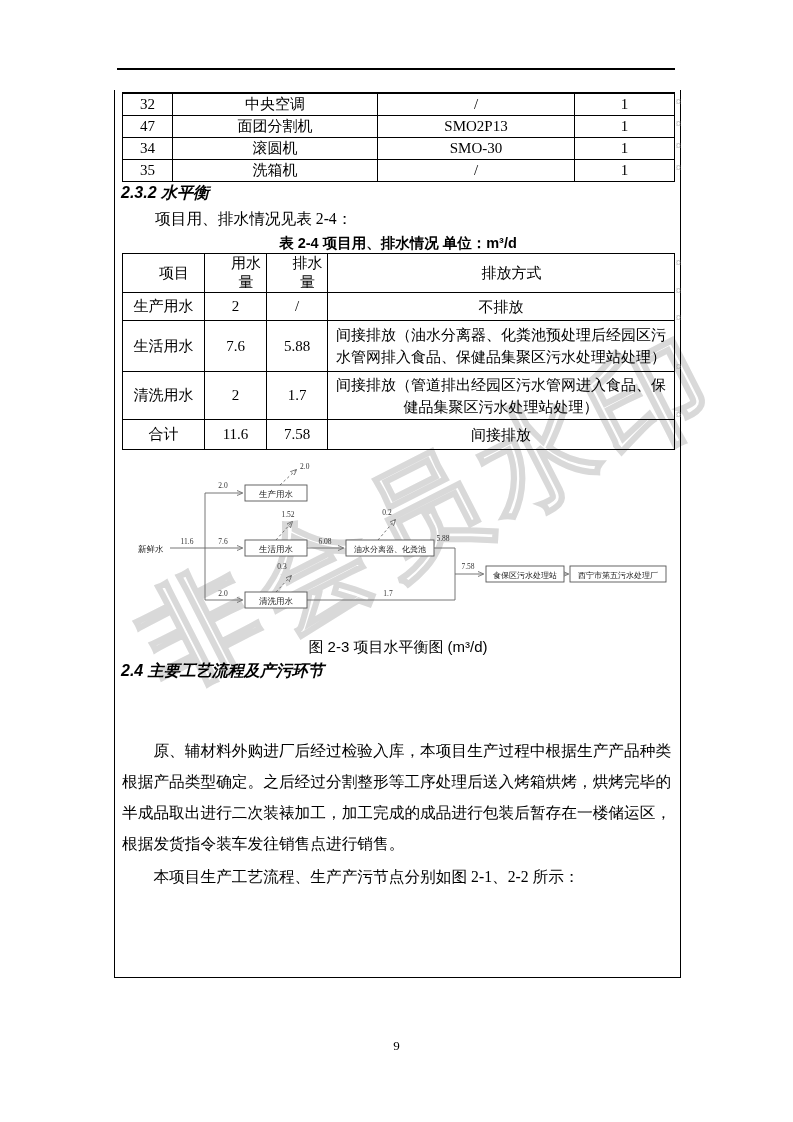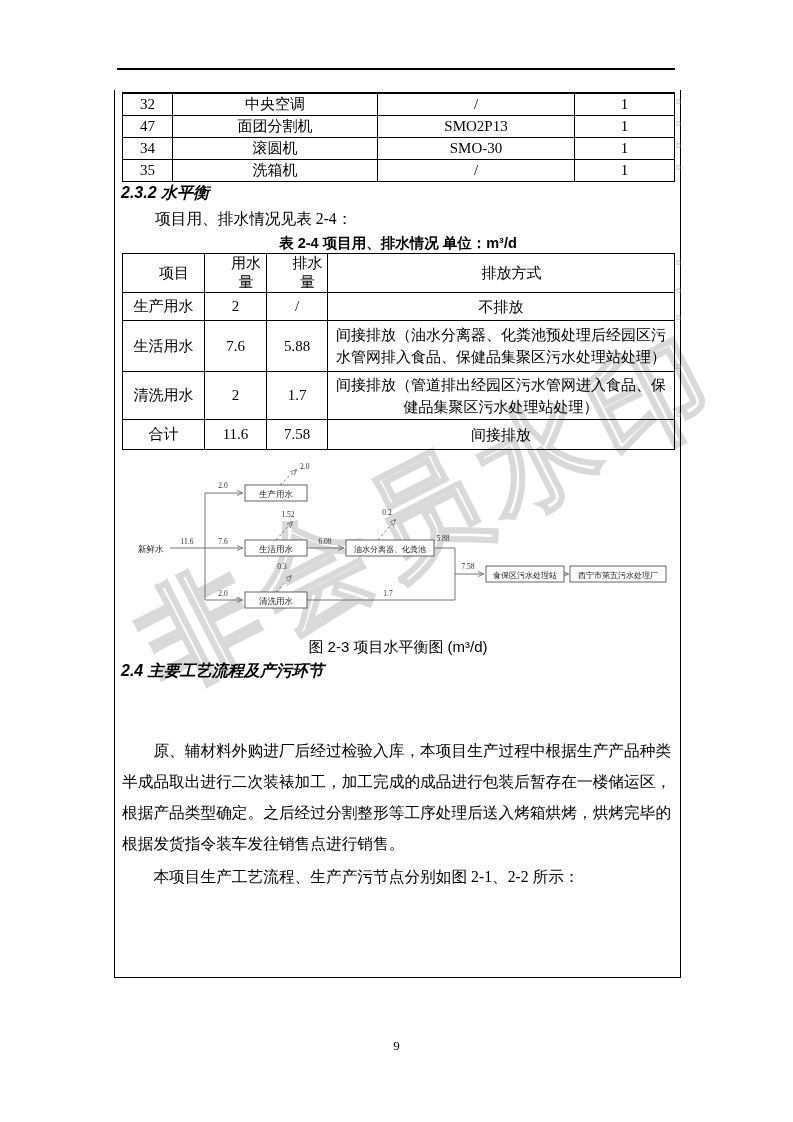--- a/index.html
+++ b/index.html
@@ -194,22 +194,22 @@
     <text class="num" x="258" y="139" text-anchor="middle">1.7</text>
     <text class="num" x="338" y="112" text-anchor="middle">7.58</text>
   </svg>
 
   <div class="abs fig-caption content">图 2-3  项目水平衡图 (m³/d)</div>
 
   <div class="abs h-sec content" style="top:661px;">2.4  主要工艺流程及产污环节</div>
 
   <div class="abs para content">
     <div class="pline">原、辅材料外购进厂后经过检验入库，本项目生产过程中根据生产产品种类</div>
+    <div class="pline">根据产品类型确定。之后经过分割整形等工序处理后送入烤箱烘烤，烘烤完毕的</div>
     <div class="pline">半成品取出进行二次装裱加工，加工完成的成品进行包装后暂存在一楼储运区，</div>
-    <div class="pline">根据产品类型确定。之后经过分割整形等工序处理后送入烤箱烘烤，烘烤完毕的</div>
     <div class="pline">根据发货指令装车发往销售点进行销售。</div>
     <div class="closing">本项目生产工艺流程、生产产污节点分别如图 2-1、2-2 所示：</div>
   </div>
 
   <span class="rowmark" style="top:97px">¤</span>
   <span class="rowmark" style="top:119px">¤</span>
   <span class="rowmark" style="top:141px">¤</span>
   <span class="rowmark" style="top:163px">¤</span>
   <span class="rowmark" style="top:258px">¤</span>
   <span class="rowmark" style="top:286px">¤</span>

